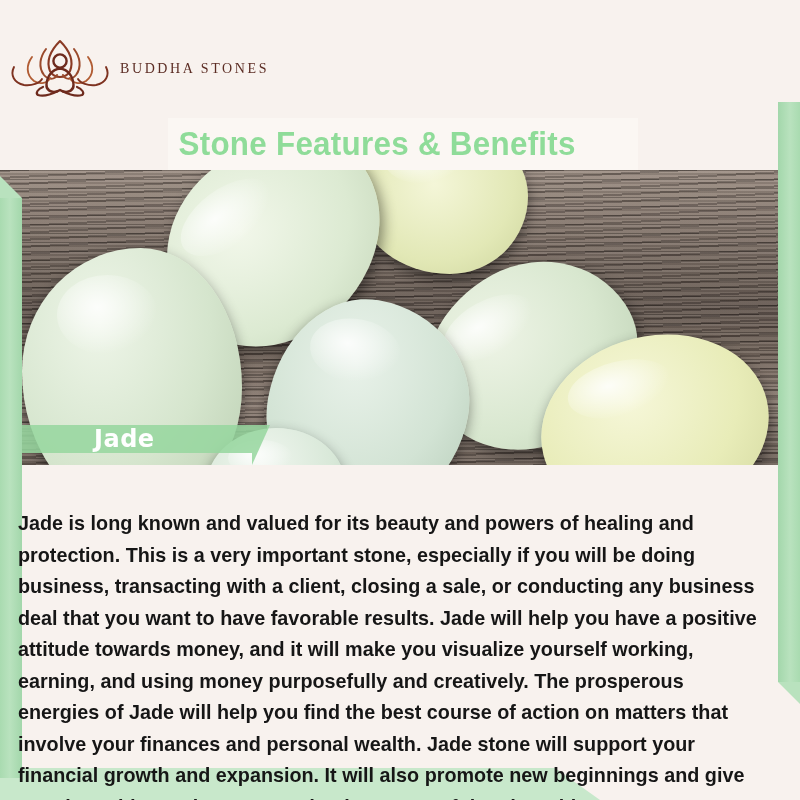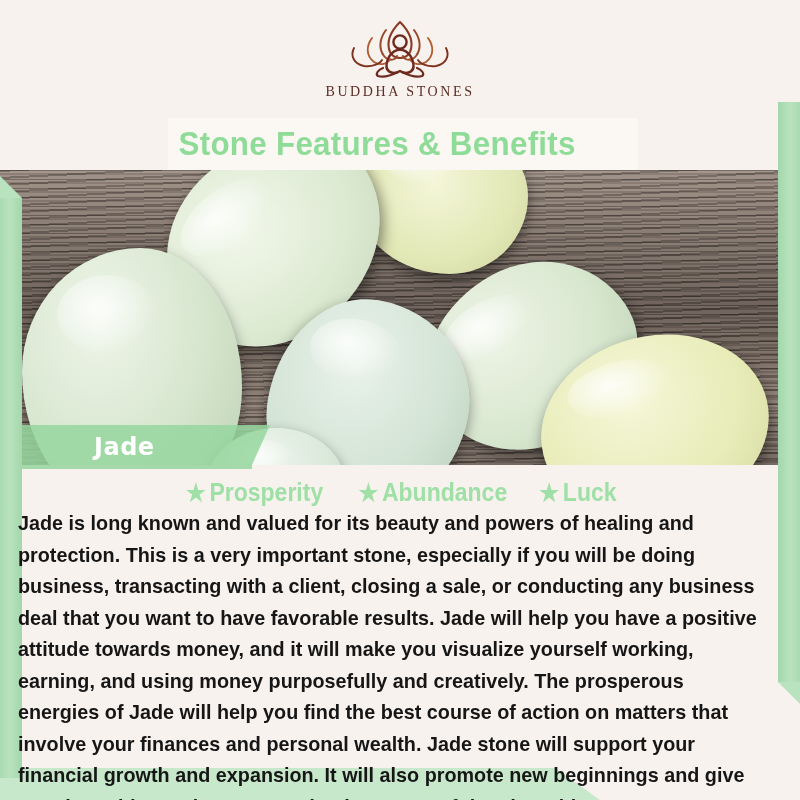--- a/index.html
+++ b/index.html
@@ -68,21 +68,21 @@
     background: #c8e8cb;
     z-index: 3;
     clip-path: polygon(0 0, 555px 0, 600px 32px, 0 32px);
   }
 
   
   .header {
     position: relative;
     height: 118px;
     display: flex;
-    flex-direction: column;
+    flex-direction: row;
     align-items: center;
     justify-content: flex-start;
     padding-top: 16px;
     z-index: 6;
   }
   .logo-mark { width: 120px; height: 64px; display: block; }
   .logo-word {
     margin-top: 4px;
     font-family: "Liberation Serif", serif;
     font-size: 14px;
@@ -179,21 +179,21 @@
     white-space: nowrap;
     transform: scaleX(.95);
   }
 
   
   .jade-banner {
     position: absolute;
     left: 22px;
     top: 425px;
     width: 230px;
-    height: 44px;
+    height: 28px;
     background: rgba(150,214,158,.86);
     z-index: 6;
     display: flex;
     align-items: center;
     padding-left: 72px;
   }
   .jade-banner::after {
     content: "";
     position: absolute;
     right: -18px; top: 0;
@@ -287,27 +287,16 @@
   </div>
 
   <div class="title-band">
     <div class="title-text">Stone Features &amp; Benefits</div>
   </div>
 
   <div class="jade-banner">
     <span class="jade-text">Jade</span>
   </div>
 
-  <div class="benefits">
-    <span class="benefit">
-      <span class="star">★</span><span>Prosperity</span>
-    </span>
-    <span class="benefit">
-      <span class="star">★</span><span>Abundance</span>
-    </span>
-    <span class="benefit">
-      <span class="star">★</span><span>Luck</span>
-    </span>
-  </div>
 
   <div class="body-copy">Jade is long known and valued for its beauty and powers of healing and protection. This is a very important stone, especially if you will be doing business, transacting with a client, closing a sale, or conducting any business deal that you want to have favorable results. Jade will help you have a positive attitude towards money, and it will make you visualize yourself working, earning, and using money purposefully and creatively. The prosperous energies of Jade will help you find the best course of action on matters that involve your finances and personal wealth. Jade stone will support your financial growth and expansion. It will also promote new beginnings and give you the guidance that you need to be successful and wealthy!</div>
 
 </div>
 
 </body></html>

